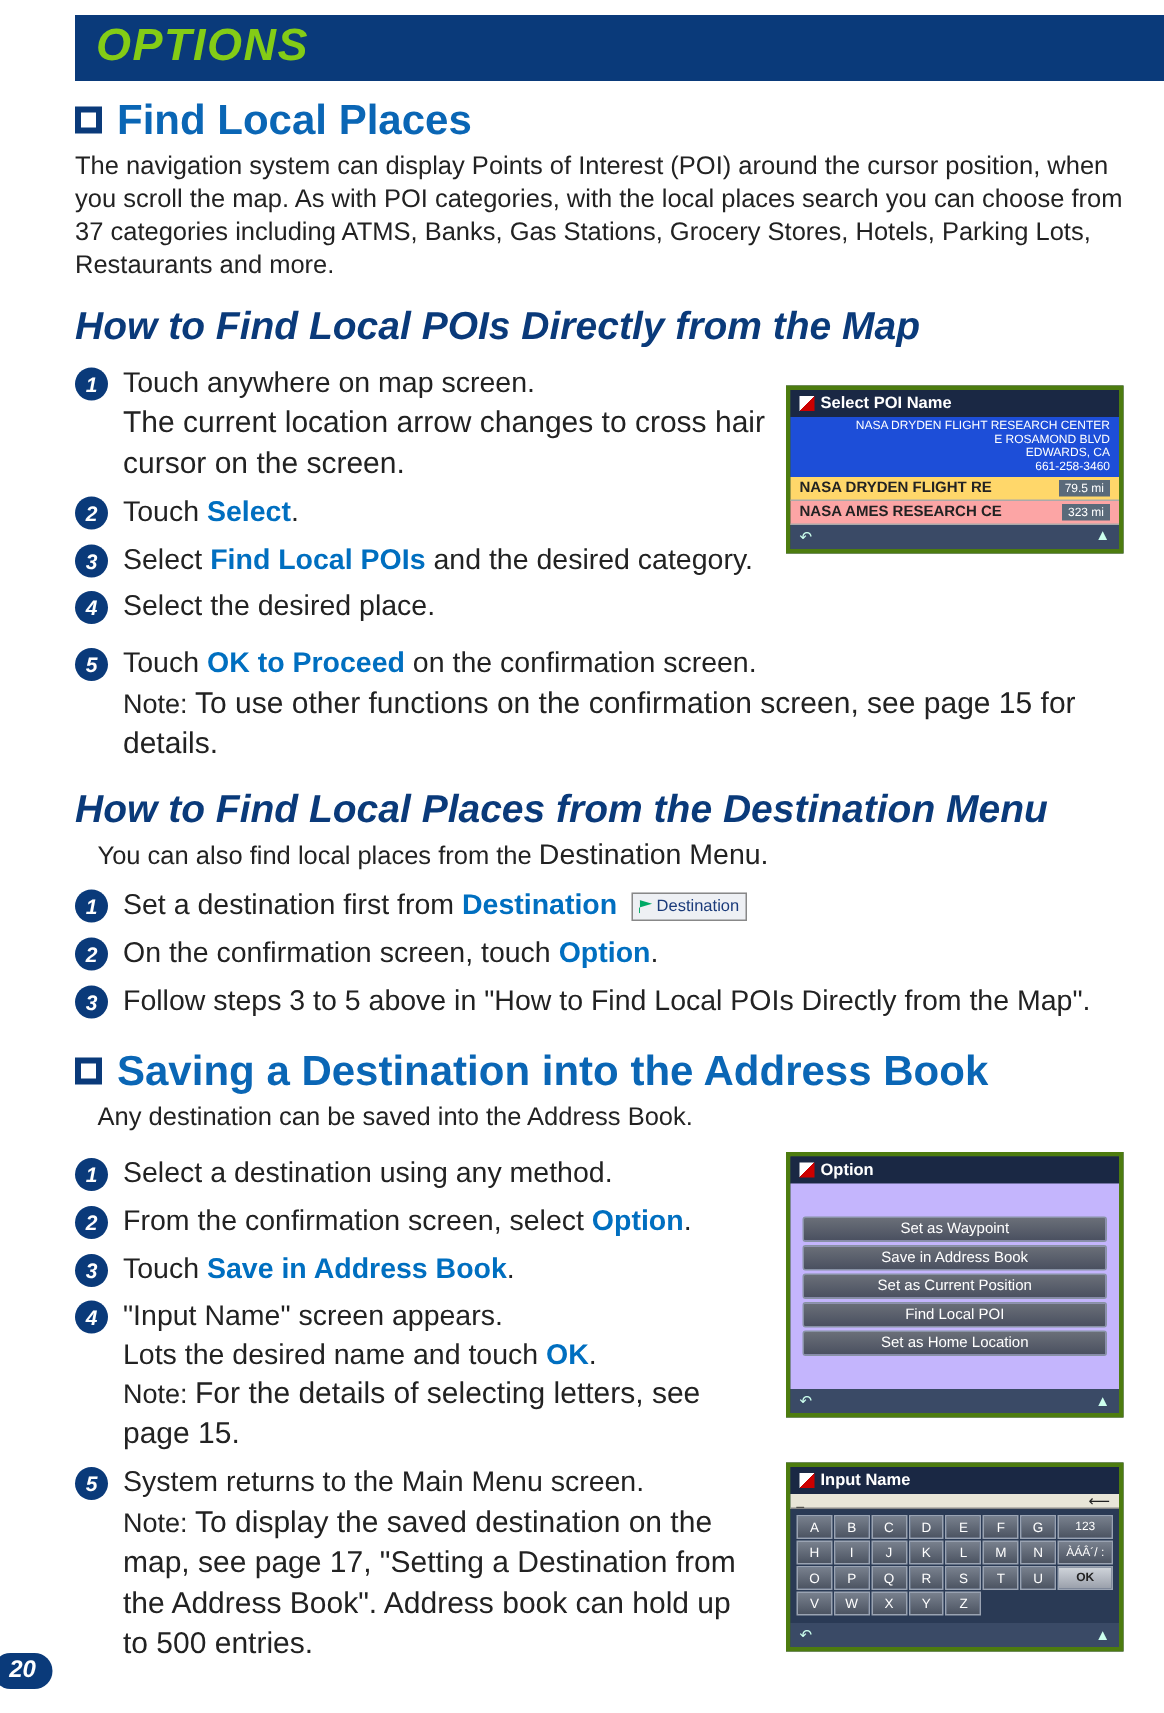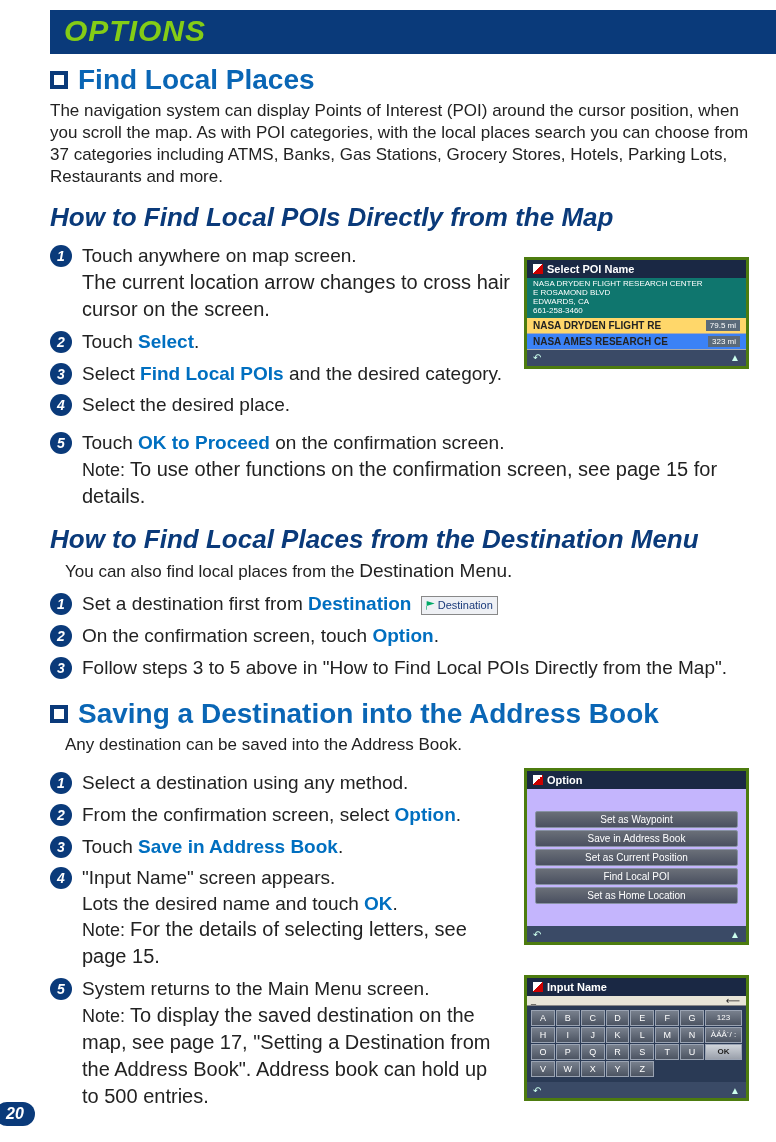--- a/index.html
+++ b/index.html
@@ -134,29 +134,30 @@
     font-size: 11px;
     display: flex;
     align-items: center;
     gap: 4px;
   }
   .shot-title .flag {
     width: 10px; height: 10px;
     background: linear-gradient(135deg,#fff 50%,#c00 50%);
   }
   .shot-sub {
-    background: #0f766e;
+    background: #1d4ed8;
     padding: 2px 6px;
     font-size: 8px;
     line-height: 1.1;
+    text-align: right;
   }
   .shot-line {
     display: flex;
     justify-content: space-between;
-    background: #3b82f6;
+    background: #fca5a5;
     color: #222;
     padding: 2px 6px;
     font-size: 10px;
     border-bottom: 1px solid #aaa;
     font-weight: bold;
   }
   .shot-line .dist {
     color: #fff;
     background: #5a6a7a;
     font-size: 8px;

